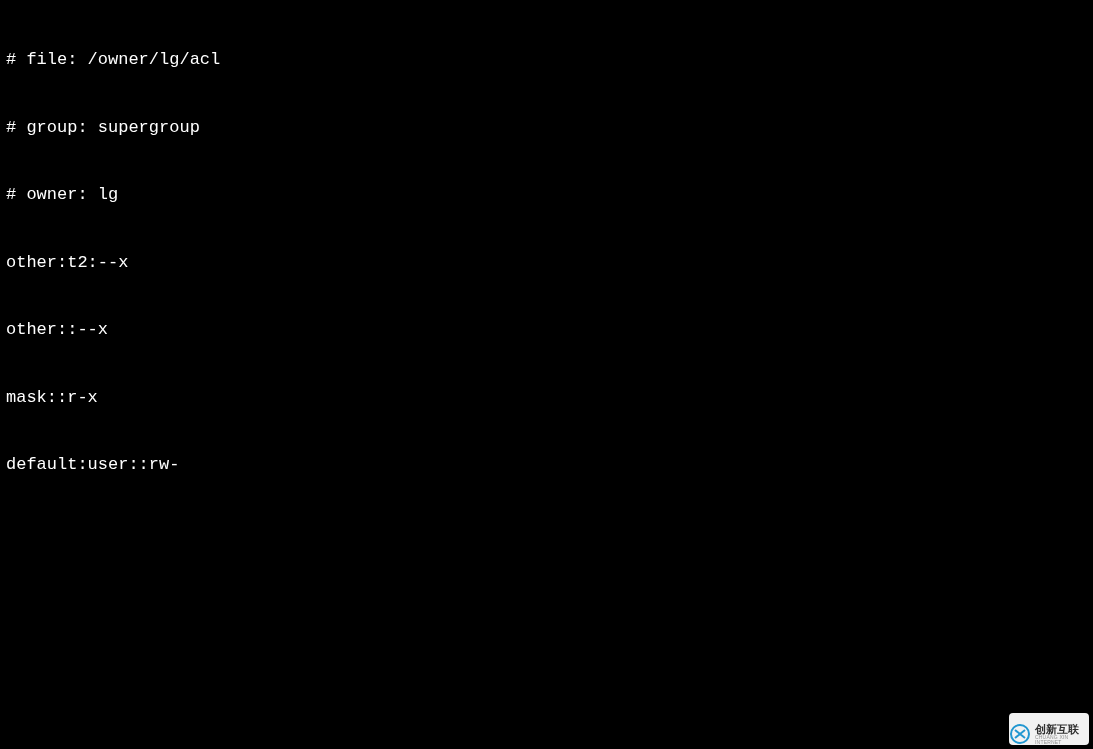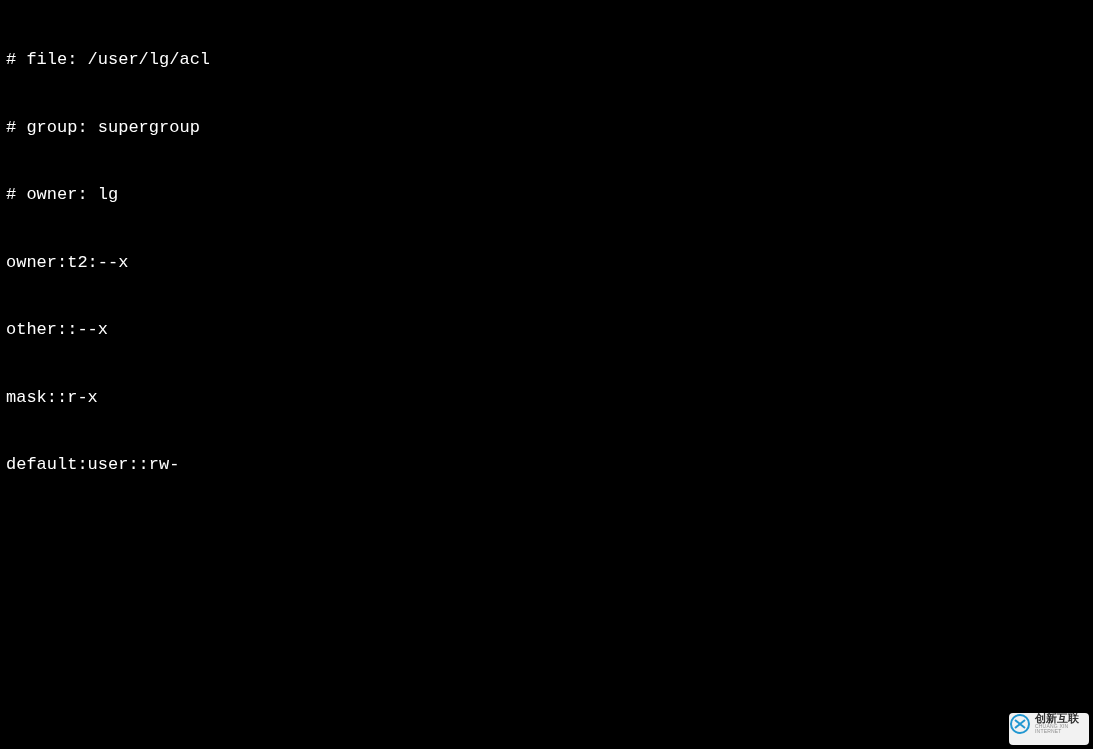--- a/index.html
+++ b/index.html
@@ -29,21 +29,21 @@
   }
   .watermark {
     position: absolute;
     right: 4px;
     bottom: 4px;
     width: 80px;
     height: 32px;
     background: #ffffff;
     border-radius: 4px;
     display: flex;
-    align-items: flex-start;
+    align-items: flex-end;
     justify-content: center;
     gap: 4px;
     box-shadow: 0 0 2px rgba(0,0,0,0.3);
     opacity: 0.95;
   }
   .watermark svg { flex-shrink: 0; }
   .watermark .wm-text {
     display: flex;
     flex-direction: column;
     line-height: 1;
@@ -58,24 +58,24 @@
     font-family: sans-serif;
     font-size: 5px;
     color: #999;
     letter-spacing: 0.2px;
   }
 </style>
 </head>
 <body>
 
 <div class="terminal">
-  <span class="line"># file: /user/lg/acl</span>
+  <span class="line"># file: /owner/lg/acl</span>
   <span class="line"># group: supergroup</span>
   <span class="line"># owner: lg</span>
-  <span class="line">owner:t2:--x</span>
+  <span class="line">other:t2:--x</span>
   <span class="line">other::--x</span>
   <span class="line">mask::r-x</span>
   <span class="line">default:user::rw-</span>
   
   
   
   
   
   
   

